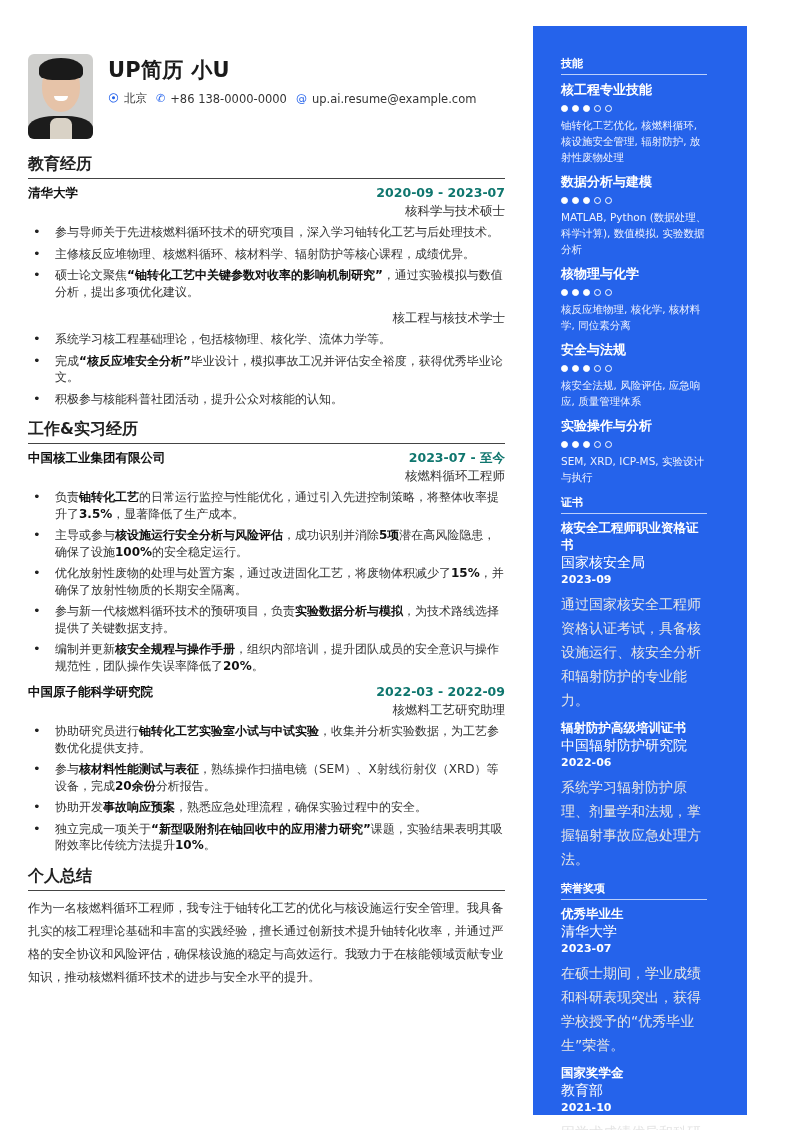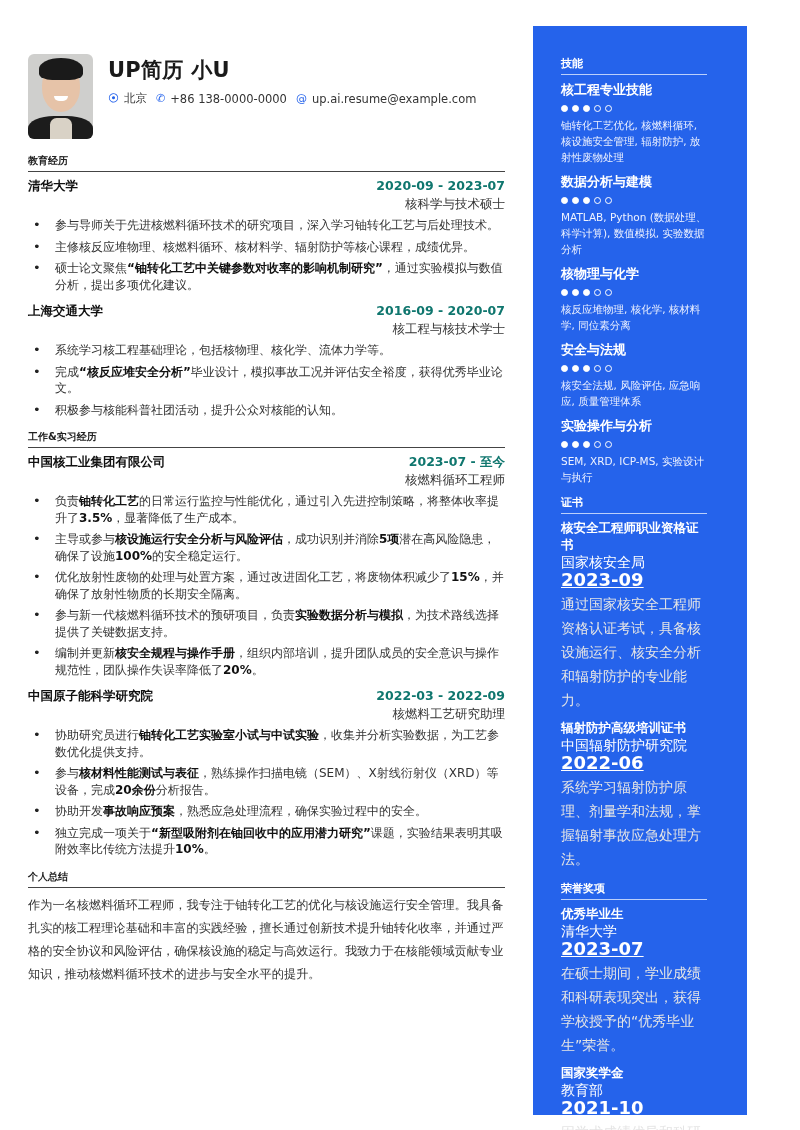--- a/index.html
+++ b/index.html
@@ -17,21 +17,21 @@
     .photo .body { position: absolute; left: 0; top: 62px; width: 65px; height: 30px; border-radius: 40% 40% 0 0; background: #1c1c1c; }
     .photo .shirt { position: absolute; left: 22px; top: 64px; width: 22px; height: 22px; background: #d9d2c6; border-radius: 30% 30% 0 0; }
     .photo .smile { position: absolute; left: 26px; top: 42px; width: 14px; height: 5px; border-radius: 0 0 8px 8px; background: #fff; }
     .head-info { margin-left: 15px; }
     .name { font-size: 21px; font-weight: bold; color: #1a1a1a; letter-spacing: 0.3px; margin-top: 2px; }
     .contacts { display: flex; align-items: center; font-size: 11.5px; color: #333; margin-top: 7px; }
     .contacts .ic { color: #2563EB; font-size: 11px; margin-right: 5px; }
     .contacts .item { display: flex; align-items: center; margin-right: 9px; }
 
     
-    .sec-title { font-size: 10px; font-weight: bold; color: #222; padding-bottom: 3px; border-bottom: 1.5px solid #444; margin-top: 14px; margin-bottom: 6px; }
+    .sec-title { font-size: 16px; font-weight: bold; color: #222; padding-bottom: 3px; border-bottom: 1.5px solid #444; margin-top: 14px; margin-bottom: 6px; }
     .entry { margin-bottom: 10px; }
     .entry-top { display: flex; justify-content: space-between; align-items: baseline; }
     .org { font-size: 12.5px; font-weight: bold; color: #111; }
     .date { font-size: 12.5px; font-weight: bold; color: #0f766e; }
     .entry-sub { display: flex; justify-content: flex-end; font-size: 12.5px; color: #333; margin-top: 1px; }
     ul.bullets { list-style: none; margin-top: 4px; }
     ul.bullets li { position: relative; padding-left: 27px; font-size: 12px; line-height: 16.5px; color: #333; margin-bottom: 5px; }
     ul.bullets li::before { content: "•"; position: absolute; left: 5px; top: 0; color: #222; font-size: 13px; }
     ul.bullets li b { color: #111; }
     .summary { font-size: 12.2px; line-height: 23px; color: #333; }
@@ -40,21 +40,21 @@
     .r-title { font-size: 11px; font-weight: bold; padding-bottom: 3px; border-bottom: 1.5px solid #bcd0fb; margin-bottom: 6px; }
     .skill { margin-bottom: 8px; }
     .skill-name { font-size: 13px; font-weight: bold; }
     .dots { display: flex; margin-top: 6px; margin-bottom: 5px; }
     .dot { width: 7px; height: 7px; border-radius: 50%; margin-right: 4px; border: 1.2px solid #fff; }
     .dot.on { background: #fff; }
     .skill-desc { font-size: 10.5px; line-height: 16px; color: #eef2ff; }
     .cert { margin-bottom: 8px; }
     .cert-name { font-size: 12.5px; font-weight: bold; }
     .cert-org { font-size: 14px; line-height: 17px; }
-    .cert-date { font-size: 18px; font-weight: bold; line-height: 17px; text-decoration: underline; }
+    .cert-date { font-size: 11px; font-weight: bold; line-height: 17px; }
     .cert-desc { font-size: 14px; line-height: 24px; margin-top: 4px; color: #e5e5e5; }
     .r-section { margin-bottom: 10px; }
   </style>
 </head>
 <body>
 
 <div class="left">
   <div class="header">
     <div class="photo">
       <div class="body"></div>
@@ -93,24 +93,20 @@
           <span>核科学与技术</span>
           <span>硕士</span>
         </div>
         <ul class="bullets">
           <li>参与导师关于先进核燃料循环技术的研究项目，深入学习铀转化工艺与后处理技术。</li>
           <li>主修核反应堆物理、核燃料循环、核材料学、辐射防护等核心课程，成绩优异。</li>
           <li>硕士论文聚焦<b>“铀转化工艺中关键参数对收率的影响机制研究”</b>，通过实验模拟与数值分析，提出多项优化建议。</li>
         </ul>
       </div>
       <div class="entry">
-        <div class="entry-top">
-          <span class="org">上海交通大学</span>
-          <span class="date">2016-09 - 2020-07</span>
-        </div>
         <div class="entry-sub">
           <span>核工程与核技术</span>
           <span>学士</span>
         </div>
         <ul class="bullets">
           <li>系统学习核工程基础理论，包括核物理、核化学、流体力学等。</li>
           <li>完成<b>“核反应堆安全分析”</b>毕业设计，模拟事故工况并评估安全裕度，获得优秀毕业论文。</li>
           <li>积极参与核能科普社团活动，提升公众对核能的认知。</li>
         </ul>
       </div>

